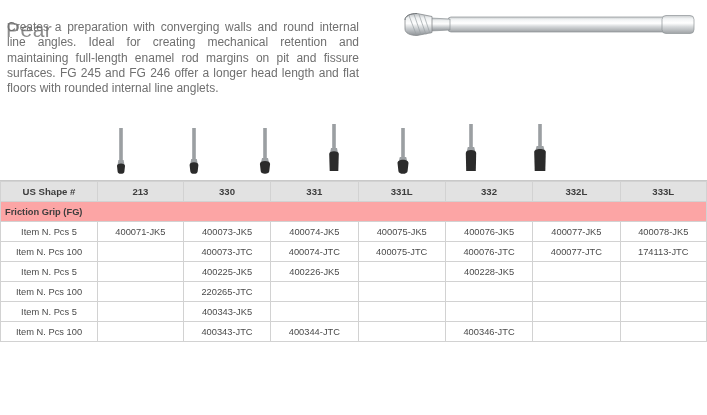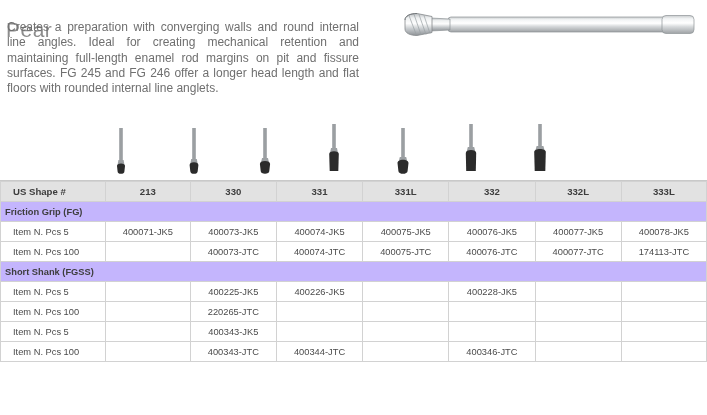--- a/index.html
+++ b/index.html
@@ -72,32 +72,32 @@
   }
   table.spec td, table.spec th {
     border: 1px solid #d2d2d2;
     height: 19px;
     padding: 0 4px;
     text-align: center;
     font-weight: normal;
     white-space: nowrap;
   }
   table.spec td.label, table.spec th.label {
-    text-align: left;
+    text-align: center;
     width: 88px;
-    padding-left: 12px;
+    padding-left: 4px;
   }
   tr.head td, tr.head th {
     background: #e2e2e2;
     font-weight: bold;
     color: #3d3d3d;
     font-size: 9.6px;
   }
   tr.section td {
-    background: #c4b5fd;
+    background: #fca5a5;
     text-align: left;
     font-weight: bold;
     color: #3d3d3d;
     border-left: 1px solid #d2d2d2;
     border-right: 1px solid #d2d2d2;
   }
   .hr-top {
     position: absolute;
     left: 0;
     top: 180px;
@@ -233,23 +233,20 @@
         <td class="label">Item N. Pcs 100</td>
         <td></td>
         <td>400073-JTC</td>
         <td>400074-JTC</td>
         <td>400075-JTC</td>
         <td>400076-JTC</td>
         <td>400077-JTC</td>
         <td>174113-JTC</td>
       </tr>
 
-      <tr class="section">
-        <td colspan="8">Short Shank (FGSS)</td>
-      </tr>
       <tr>
         <td class="label">Item N. Pcs 5</td>
         <td></td>
         <td>400225-JK5</td>
         <td>400226-JK5</td>
         <td></td>
         <td>400228-JK5</td>
         <td></td>
         <td></td>
       </tr>

